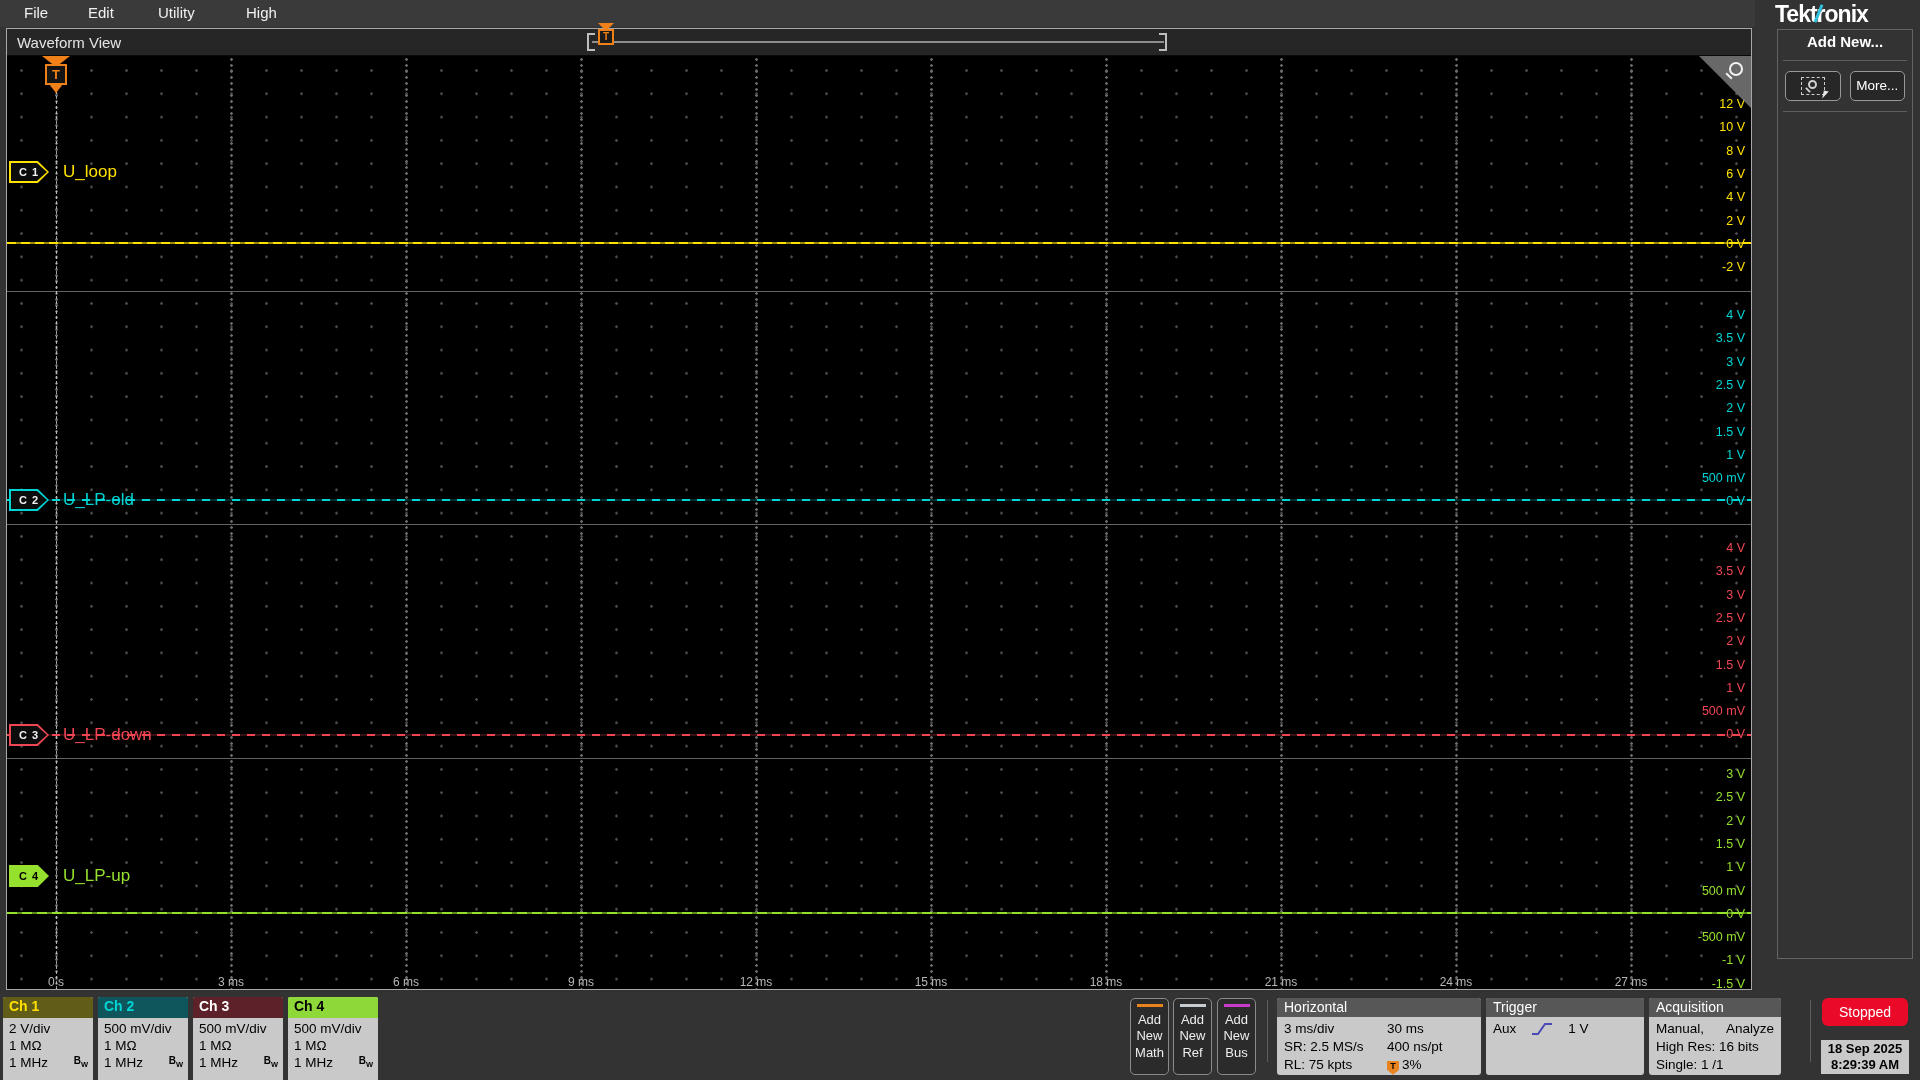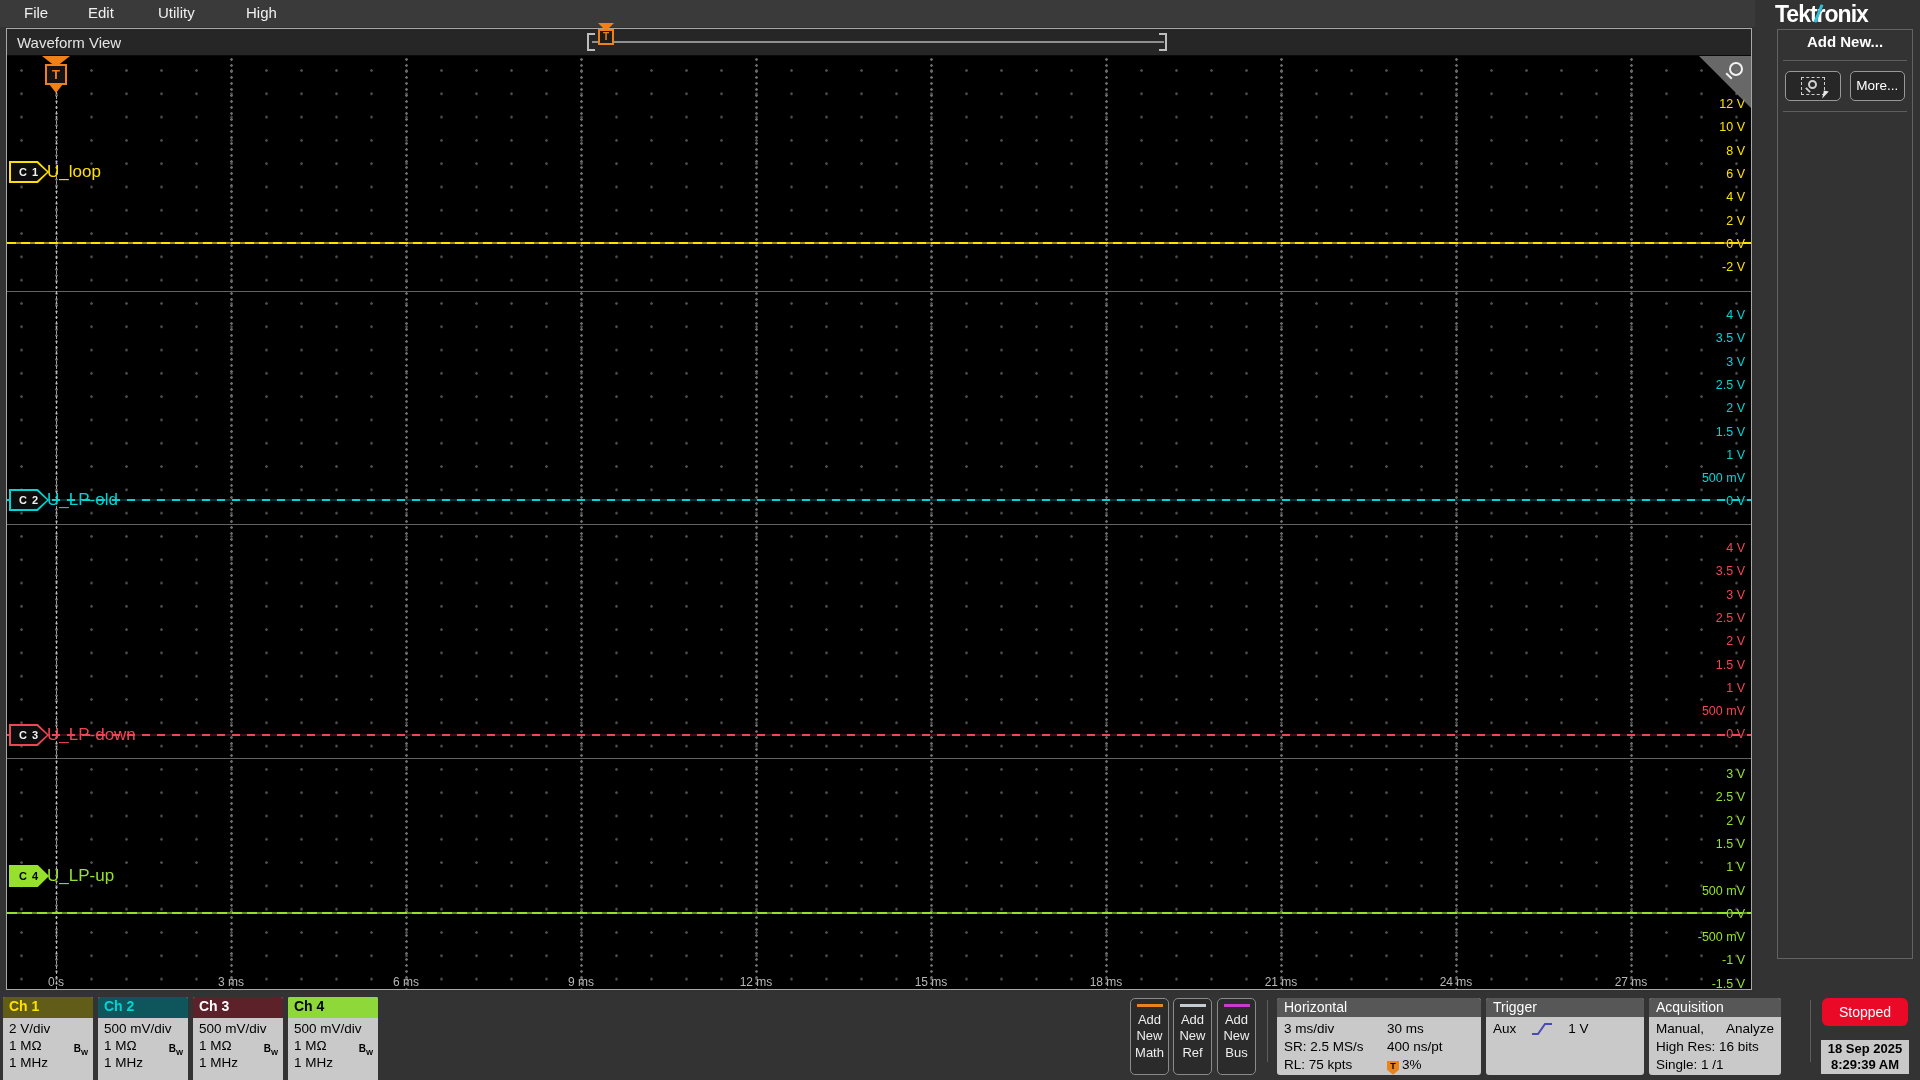--- a/index.html
+++ b/index.html
@@ -52,21 +52,21 @@
   
   .tag { position:absolute; left:2px; width:40px; height:22px; clip-path:polygon(0 0,72% 0,100% 50%,72% 100%,0 100%); display:flex; align-items:center; justify-content:center; font-size:11px; font-weight:bold; letter-spacing:1px; }
   .tag .inner { position:absolute; inset:2px; clip-path:polygon(0 0,72% 0,100% 50%,72% 100%,0 100%); background:#0c0c0c; }
   .tag span.txt { position:relative; z-index:1; color:#f2f2f2; }
   #tag1 { top:105px; background:#ffe100; }
   #tag2 { top:433px; background:#00d5d5; }
   #tag3 { top:668px; background:#f04654; }
   #tag4 { top:809px; background:#96e02e; }
   #tag4 span.txt { color:#000;text-align:center; }
 
-  .wave-label { position:absolute; left:40px; font-size:17px; transform:translateY(-50%); white-space:nowrap; }
+  .wave-label { position:absolute; left:56px; font-size:17px; transform:translateY(-50%); white-space:nowrap; }
   #wl1 { top:116px; color:#ffe100; }
   #wl2 { top:444px; color:#00d5d5; }
   #wl3 { top:679px; color:#f04654; }
   #wl4 { top:820px; color:#96e02e; }
 
   
   .axis { position:absolute; inset:0; pointer-events:none; }
   .axis-label { position:absolute; right:6px; width:90px; text-align:right; font-size:12.5px; transform:translateY(-50%); }
   .axis.c1 .axis-label { color:#ffe100; }
   .axis.c2 .axis-label { color:#00d5d5; }
@@ -100,21 +100,21 @@
 
   
   #bottombar { position:absolute; left:0; top:992px; width:1920px; height:88px; background:#333; }
   .chcard { position:absolute; top:5px; width:90px; height:96px; border-radius:2px; overflow:hidden; background:#c9c9c9; cursor:default; }
   .chcard .hd { height:21px; font-weight:bold; font-size:14px; padding:1px 0 0 6px; }
   .chcard .bd { padding:2px 0 0 6px; color:#000; font-size:13.5px; line-height:1.26; position:relative; height:55px; }
   .ch1 .hd { background:#615c17; color:#ffe100; }
   .ch2 .hd { background:#0e565c; color:#00d5d5; }
   .ch3 .hd { background:#5c2129; color:#fff; }
   .ch4 .hd { background:#8fd83a; color:#000; }
-  .bw { position:absolute; right:5px; bottom:16px; font-size:10px; font-weight:bold; color:#000;margin-top:28px; }
+  .bw { position:absolute; right:5px; bottom:4px; font-size:10px; font-weight:bold; color:#000;margin-top:28px; }
   .bw .sub { font-size:7.5px; vertical-align:sub; }
 
   .addbtn { position:absolute; top:6px; width:39px; height:77px; background:#2b2b2b; border:1px solid #8a8a8a; border-radius:5px; color:#eee; font-size:13px; text-align:center; cursor:default; }
   .addbtn .bar { height:3px; width:26px; margin:5px auto 5px; }
   .addbtn .ln { line-height:1.25; }
   #add-math .bar { background:#e8831e; }
   #add-ref  .bar { background:#c4ccd2; }
   #add-bus  .bar { background:#c93cc9; }
 
   .vsep { position:absolute; top:8px; height:62px; width:1px; background:#5e5e5e; }

